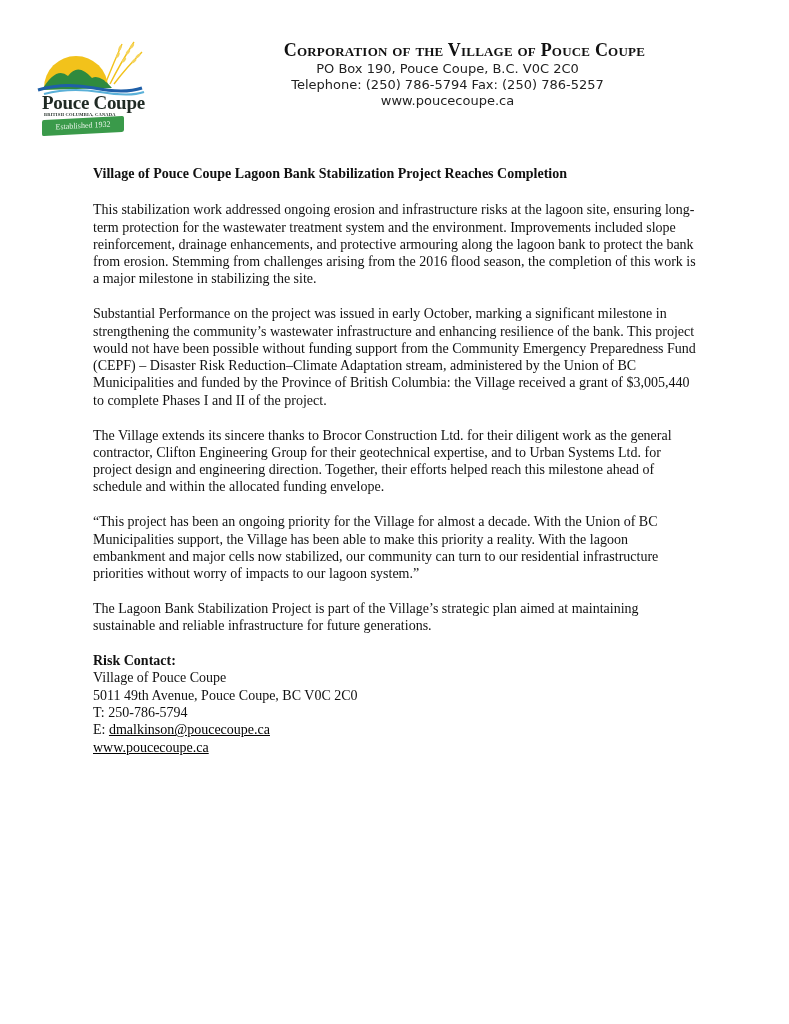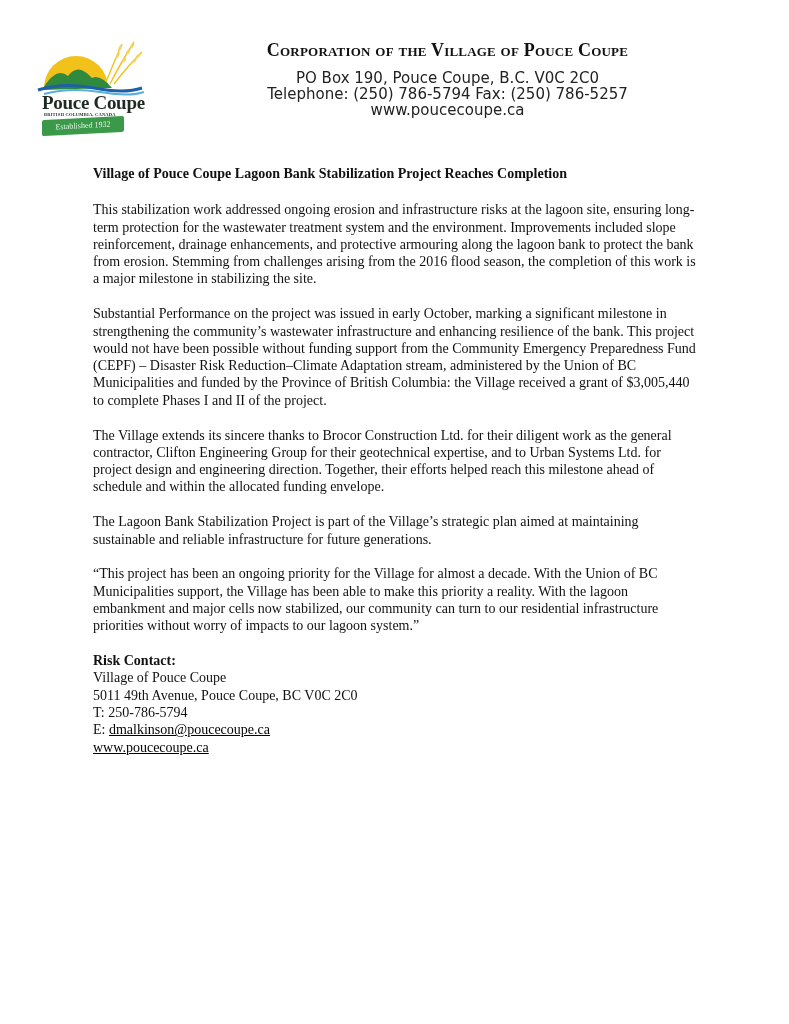--- a/index.html
+++ b/index.html
@@ -6,22 +6,22 @@
   body { width: 789px; height: 1024px; position: relative; overflow: hidden; }
   .page { position: absolute; left: 0; top: 0; width: 789px; height: 1024px; background: #fff; }
 
   
   .logo { position: absolute; left: 34px; top: 36px; width: 118px; height: 104px; }
   .logo-text { position: absolute; left: 8px; top: 56px; font-family: "Liberation Serif", serif; font-weight: bold; font-size: 19px; color: #1f2a24; letter-spacing: -0.3px; }
   .logo-sub { position: absolute; left: 10px; top: 76px; font-family: "Liberation Serif", serif; font-size: 4.5px; font-weight: bold; color: #1f2a24; letter-spacing: 0.2px; }
   .logo-banner { position: absolute; left: 8px; top: 82px; width: 82px; height: 16px; background: #3a9a4a; transform: skewY(-3deg); border-radius: 2px; }
   .logo-banner span { display: block; text-align: center; font-family: "Liberation Serif", serif; font-size: 8px; color: #e8f4e8; line-height: 16px; }
 
-  .corp-title { position: absolute; left: 250px; top: 40px; width: 395px; text-align: center; font-family: "Liberation Serif", serif; font-weight: bold; font-size: 18px; color: #111; font-variant: small-caps; letter-spacing: 0.2px; white-space: nowrap; }
-  .corp-line { position: absolute; left: 250px; width: 395px; text-align: center; font-family: "DejaVu Sans", sans-serif; font-size: 15px; color: #222; white-space: nowrap; margin-top: 8px; }
+  .corp-title { position: absolute; left: 250px; top: 40px; width: 395px; text-align: right; font-family: "Liberation Serif", serif; font-weight: bold; font-size: 18px; color: #111; font-variant: small-caps; letter-spacing: 0.2px; white-space: nowrap; }
+  .corp-line { position: absolute; left: 250px; width: 395px; text-align: center; font-family: "DejaVu Sans", sans-serif; font-size: 13px; color: #222; white-space: nowrap; }
   .corp-addr { top: 61px; }
   .corp-tel { top: 77px; }
   .corp-web { top: 93px; }
 
   
   .body { position: absolute; left: 93px; top: 165px; width: 605px; font-family: "Liberation Serif", serif; font-size: 14px; line-height: 17.3px; color: #111; }
   .headline { font-weight: bold; margin: 0 0 19px 0; }
   .para { margin: 0 0 17.5px 0; }
   .contact-label { font-weight: bold; }
   .contact-line { display: block; }
@@ -67,22 +67,22 @@
   <div class="corp-title">Corporation of the Village of Pouce Coupe</div>
   <div class="corp-line corp-addr">PO Box 190, Pouce Coupe, B.C.  V0C 2C0</div>
   <div class="corp-line corp-tel">Telephone: (250) 786-5794  Fax: (250) 786-5257</div>
   <div class="corp-line corp-web">www.poucecoupe.ca</div>
 
   <div class="body">
     <p class="headline">Village of Pouce Coupe Lagoon Bank Stabilization Project Reaches Completion</p>
     <p class="para">This stabilization work addressed ongoing erosion and infrastructure risks at the lagoon site, ensuring long-term protection for the wastewater treatment system and the environment. Improvements included slope reinforcement, drainage enhancements, and protective armouring along the lagoon bank to protect the bank from erosion. Stemming from challenges arising from the 2016 flood season, the completion of this work is a major milestone in stabilizing the site.</p>
     <p class="para">Substantial Performance on the project was issued in early October, marking a significant milestone in strengthening the community’s wastewater infrastructure and enhancing resilience of the bank. This project would not have been possible without funding support from the Community Emergency Preparedness Fund (CEPF) – Disaster Risk Reduction–Climate Adaptation stream, administered by the Union of BC Municipalities and funded by the Province of British Columbia: the Village received a grant of $3,005,440 to complete Phases I and II of the project.</p>
     <p class="para">The Village extends its sincere thanks to Brocor Construction Ltd. for their diligent work as the general contractor, Clifton Engineering Group for their geotechnical expertise, and to Urban Systems Ltd. for project design and engineering direction. Together, their efforts helped reach this milestone ahead of schedule and within the allocated funding envelope.</p>
+    <p class="para">“This project has been an ongoing priority for the Village for almost a decade. With the Union of BC Municipalities support, the Village has been able to make this priority a reality. With the lagoon embankment and major cells now stabilized, our community can turn to our residential infrastructure priorities without worry of impacts to our lagoon system.”</p>
     <p class="para">The Lagoon Bank Stabilization Project is part of the Village’s strategic plan aimed at maintaining sustainable and reliable infrastructure for future generations.</p>
-    <p class="para">“This project has been an ongoing priority for the Village for almost a decade. With the Union of BC Municipalities support, the Village has been able to make this priority a reality. With the lagoon embankment and major cells now stabilized, our community can turn to our residential infrastructure priorities without worry of impacts to our lagoon system.”</p>
 
     <div>
       <span class="contact-line contact-label">Risk Contact:</span>
       <span class="contact-line">Village of Pouce Coupe</span>
       <span class="contact-line">5011 49th Avenue, Pouce Coupe, BC V0C 2C0</span>
       <span class="contact-line">T: 250-786-5794</span>
       <span class="contact-line"><span>E: </span><a class="link">dmalkinson@poucecoupe.ca</a></span>
       <span class="contact-line"><a class="link">www.poucecoupe.ca</a></span>
     </div>
   </div>

